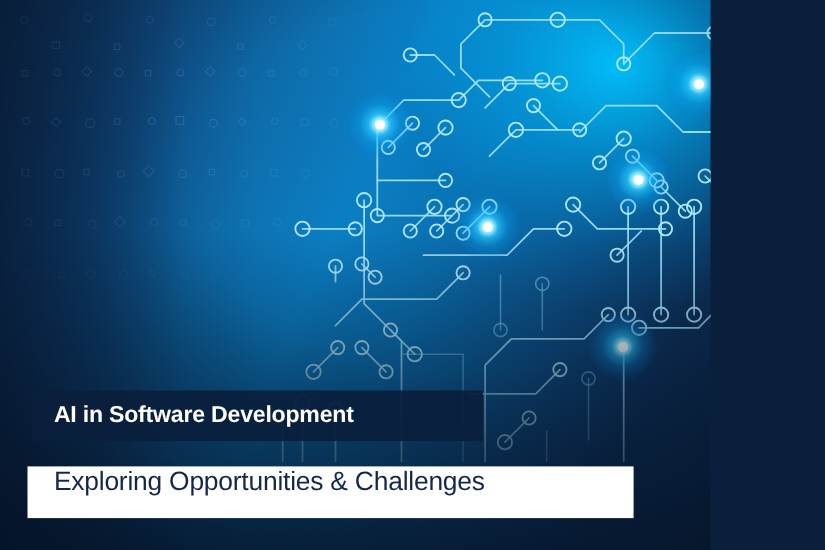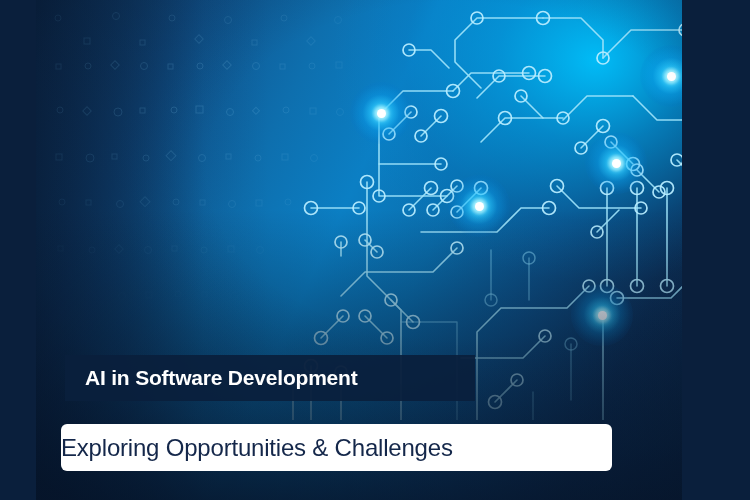--- a/index.html
+++ b/index.html
@@ -9,21 +9,20 @@
     font-family:"Liberation Sans", sans-serif;
     overflow:hidden;
   }
 
   #banner {
     position:relative;
     width:646px; height:500px;
     overflow:hidden;
     
     background:#0b2344;
-    margin-left:36px;
   }
 
   
   .bg-layer { position:absolute; inset:0; }
 
   #bg-base {
     background:
       linear-gradient(115deg,
         #123a63 0%,
         #10528c 18%,
@@ -157,22 +156,22 @@
     letter-spacing:-0.2px;
     white-space:nowrap;
   }
 
   #subtitle-bar {
     position:absolute;
     left:25px; top:424px;
     width:551px; height:47px;
     background:#ffffff;
     display:flex;
-    align-items:center;
-    border-radius:6px;
+    align-items:flex-start;
+    padding-left:24px;
   }
   #subtitle-bar .subtitle-text {
     color:#14274a;
     font-size:24px;
     font-weight:normal;
     letter-spacing:-0.2px;
     white-space:nowrap;
   }
 </style>
 </head>

